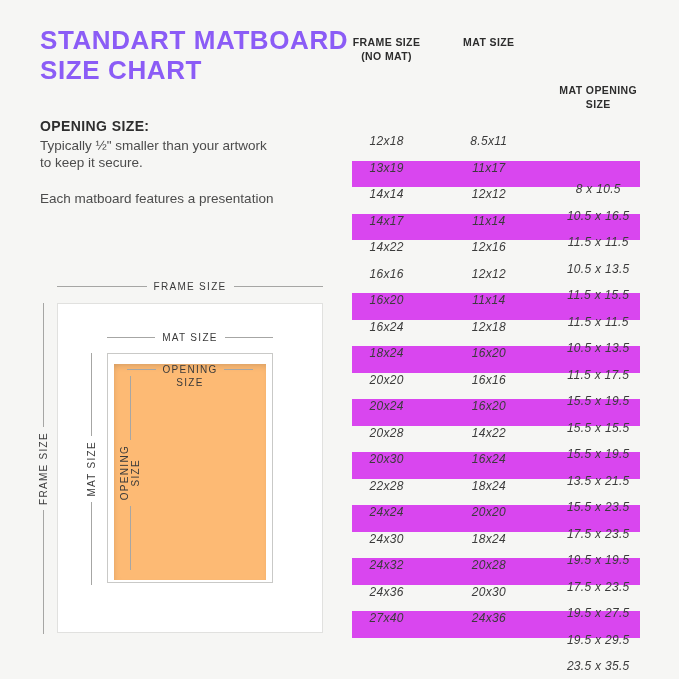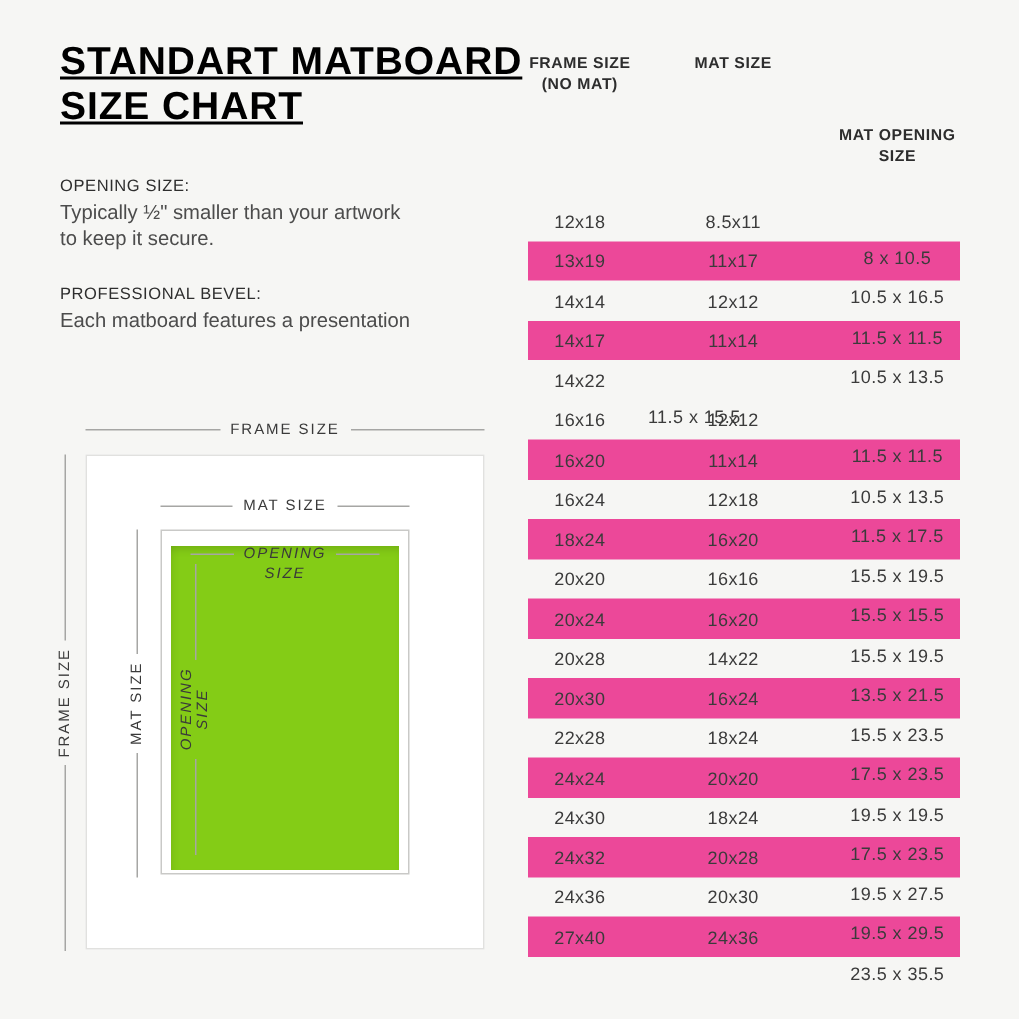--- a/index.html
+++ b/index.html
@@ -10,27 +10,27 @@
     color:#2b2b2b;
     position:relative;
     overflow:hidden;
   }
   .page { position:absolute; inset:0; }
 
   
   .title {
     position:absolute; left:40px; top:26px;
     font-size:26px; font-weight:700; letter-spacing:0.6px;
-    line-height:1.14; color:#000000; margin:0;text-decoration:underline;
+    line-height:1.14; color:#8b5cf6; margin:0;
   }
   .section { position:absolute; left:40px; width:300px; }
   .section.s0 { top:118px; }
   .section.s1 { top:190px; }
   .sec-heading {
-    font-size:11px; font-weight:400; letter-spacing:0.4px;
+    font-size:14px; font-weight:700; letter-spacing:0.4px;
     color:#2e2e2e; margin-bottom:3px;
   }
   .sec-line { font-size:13.5px; line-height:1.28; color:#4c4c4c; }
 
   
   .diagram { position:absolute; left:30px; top:276px; width:305px; height:372px; }
 
   .hlabel { position:absolute; display:flex; align-items:center; gap:7px; }
   .hline { height:1px; flex:1; background:#a6a6a4; }
   .htext {
@@ -59,44 +59,43 @@
   .hl-mat { left:49px; top:28px; width:166px; }
   .vl-mat { left:26px; top:49px; width:14px; height:232px; }
 
   .mat-rect {
     position:absolute; left:49px; top:49px; width:166px; height:230px;
     background:#ffffff; border:1px solid #c9c9c7;
     box-sizing:border-box; padding:6px;
   }
   .opening {
     width:100%; height:100%; box-sizing:border-box;
-    background:#84cc16; position:relative;
+    background:#fdba74; position:relative;
     box-shadow: inset 0 5px 6px -3px rgba(0,0,0,0.14),
                 inset 5px 0 6px -4px rgba(0,0,0,0.07);
-    font-style: italic;
   }
   .opening-label { width:126px; margin:4px auto 0; }
   .opening-label .row { display:flex; align-items:center; gap:6px; }
   .opening-label .size-line {
     text-align:center; font-size:10px; letter-spacing:1.3px;
     color:#3a3a3a; margin-top:2px;
   }
   .vl-opening { left:2px; top:12px; bottom:10px; width:28px; }
 
   
   .table-area { position:absolute; left:352px; top:36px; width:288px; }
   .thead { display:flex; margin-bottom:23px; }
   .th {
     text-align:center; font-size:10.5px; font-weight:700;
     letter-spacing:0.4px; line-height:1.3; color:#2d2d2d;
     white-space:nowrap;
   }
   .c1 { width:24%; } .c2 { width:47%; } .c3 { width:29%;margin-top:48px; }
-  .trow { display:flex; align-items:center; height:26.5px; }
-  .trow.alt { background:#ec4899; }
+  .trow { display:flex; align-items:flex-start; height:26.5px;font-style:italic; }
+  .trow.alt { background:#d946ef; }
   .cell {
     text-align:center; font-size:12px; color:#3b3b3b;
     letter-spacing:0.3px;
   }
 </style>
 </head>
 <body>
 
 <div class="page">
 
@@ -105,21 +104,20 @@
     <span style="display:block">SIZE CHART</span>
   </h1>
 
   <div class="section s0">
     <div class="sec-heading">OPENING SIZE:</div>
     <div class="sec-line">Typically ½" smaller than your artwork</div>
     <div class="sec-line">to keep it secure.</div>
   </div>
 
   <div class="section s1">
-    <div class="sec-heading">PROFESSIONAL BEVEL:</div>
     <div class="sec-line">Each matboard features a presentation</div>
   </div>
 
   <div class="diagram">
 
     <div class="hlabel hl-frame">
       <span class="hline"></span>
       <span class="htext">FRAME SIZE</span>
       <span class="hline"></span>
     </div>
@@ -206,20 +204,21 @@
         </div>
 
         <div class="trow alt">
           <div class="cell c1">14x17</div>
           <div class="cell c2">11x14</div>
           <div class="cell c3">10.5 x 13.5</div>
         </div>
 
         <div class="trow">
           <div class="cell c1">14x22</div>
+          <div class="cell c2">12x16</div>
           <div class="cell c3">11.5 x 15.5</div>
         </div>
 
 
         <div class="trow">
           <div class="cell c1">16x16</div>
           <div class="cell c2">12x12</div>
           <div class="cell c3">11.5 x 11.5</div>
         </div>
 

